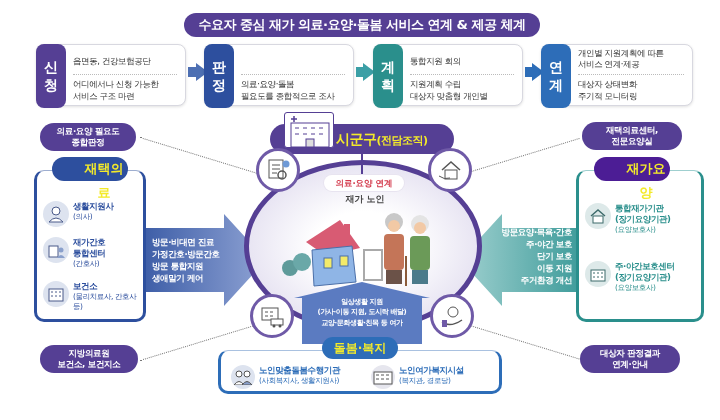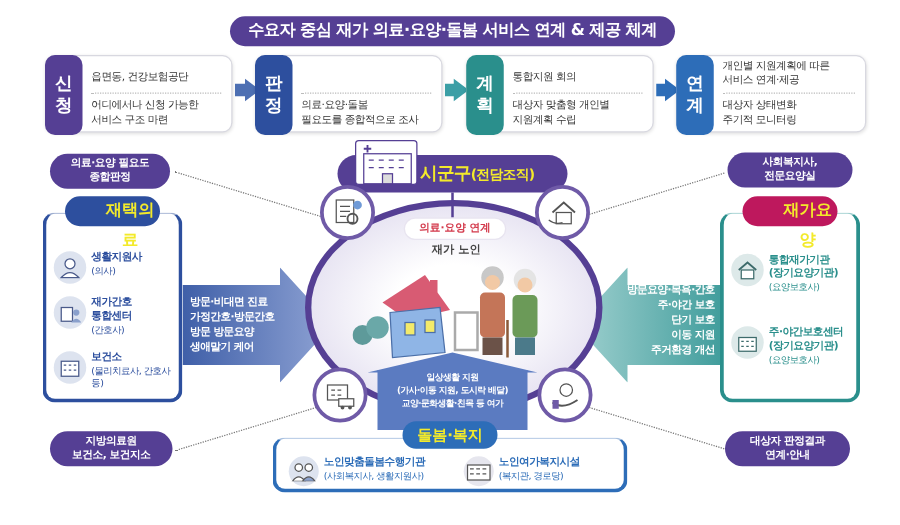--- a/index.html
+++ b/index.html
@@ -43,21 +43,21 @@
   
   .pill {
     background: #553f94; color: #fff; border-radius: 14px; font-size: 8.5px; font-weight: bold;
     text-align: center; line-height: 11px; display: flex; flex-direction: column; justify-content: center;
     letter-spacing: -0.3px;
   }
 
   
   .panel { background: #fff; border-radius: 10px; }
   .panel-left { left: 34px; top: 170px; width: 112px; height: 152px; border: 3px solid #2d4f9e; border-top: 1px solid #9eaed0; border-right-width: 3px; }
-  .panel-right { left: 576px; top: 170px; width: 112px; height: 152px; border: 3px solid #2a8f8c; border-top: 1px solid #9fcfcf; }
+  .panel-right { left: 576px; top: 170px; width: 128px; height: 152px; border: 3px solid #2a8f8c; border-top: 1px solid #9fcfcf; }
   .panel-tab {
     height: 24px; border-radius: 12px; color: #f3ea2a; font-weight: bold; font-size: 13px;
     text-align: center; line-height: 24px; padding-left: 28px;
   }
 
   .org { position: absolute; left: 6px; display: flex; align-items: flex-start; }
   .org-icon { width: 26px; height: 26px; border-radius: 50%; background: #dde3ef; flex-shrink: 0; display:flex; align-items:center; justify-content:center; margin-right: 4px; }
   .org-name { font-size: 8.5px; font-weight: bold; line-height: 11px; letter-spacing: -0.4px; }
   .org-sub { font-size: 7.5px; line-height: 10px; letter-spacing: -0.4px; }
 
@@ -140,22 +140,22 @@
 
 <div class="abs step" style="left:373px;">
   <div class="step-tag" style="background:#2a8f8c;">
     <span>계</span>
     <span>획</span>
   </div>
   <div class="step-body">
     <div class="step-line1">통합지원 회의</div>
     <div class="step-div"></div>
     <div class="step-line2">
+      <div>지원계획 수립</div>
       <div>대상자 맞춤형 개인별</div>
-      <div>지원계획 수립</div>
     </div>
   </div>
 </div>
 <div class="abs" style="left:525px; top:67px; width:8px; height:10px; background:#2d6db8;"></div>
 <div class="abs step-arrow" style="left:532px; border-left-color:#2d6db8;"></div>
 
 <div class="abs step" style="left:541px; width:152px;">
   <div class="step-tag" style="background:#2d6db8;">
     <span>연</span>
     <span>계</span>
@@ -176,21 +176,21 @@
 <div class="dotted" style="left:140px; top:137px; width:130px; transform:rotate(17deg);"></div>
 <div class="dotted" style="left:455px; top:176px; width:130px; transform:rotate(-17deg);"></div>
 <div class="dotted" style="left:140px; top:360px; width:130px; transform:rotate(-17deg);"></div>
 <div class="dotted" style="left:460px; top:322px; width:125px; transform:rotate(17deg);"></div>
 
 <div class="abs pill" style="left:40px; top:123px; width:96px; height:28px;">
   <span>의료·요양 필요도</span>
   <span>종합판정</span>
 </div>
 <div class="abs pill" style="left:582px; top:122px; width:100px; height:28px;">
-  <span>사회복지사,</span>
+  <span>재택의료센터,</span>
   <span>전문요양실</span>
 </div>
 <div class="abs pill" style="left:40px; top:345px; width:98px; height:28px;">
   <span>지방의료원</span>
   <span>보건소, 보건지소</span>
 </div>
 <div class="abs pill" style="left:580px; top:345px; width:100px; height:28px;">
   <span>대상자 판정결과</span>
   <span>연계·안내</span>
 </div>
@@ -200,21 +200,21 @@
       <linearGradient id="gl" x1="0" x2="1">
         <stop offset="0" stop-color="#3f5fa8"></stop>
         <stop offset="1" stop-color="#8fa3d4"></stop>
       </linearGradient>
     </defs>
   <polygon points="0,14 78,14 78,0 120,46 78,92 78,78 0,78" fill="url(#gl)"></polygon>
 </svg>
 <div class="abs arrow-text" style="left:152px; top:236px;">
   <div>방문·비대면 진료</div>
   <div>가정간호·방문간호</div>
-  <div>방문 방문요양</div>
+  <div>방문 통합지원</div>
   <div>생애말기 케어</div>
 </div>
 
 <svg class="abs arrow-right-big" viewBox="0 0 120 92">
   <defs>
       <linearGradient id="gr" x1="1" x2="0">
         <stop offset="0" stop-color="#3f9c9b"></stop>
         <stop offset="1" stop-color="#9fd0cf"></stop>
       </linearGradient>
     </defs>
@@ -291,21 +291,21 @@
           <path d="M4 8h2M8 8h2M12 8h2M4 12h2M8 12h2M12 12h2" stroke="#3d6b6b"></path>
         </svg>
     </div>
     <div>
       <div class="org-name" style="color:#2a8f8c;">주·야간보호센터</div>
       <div class="org-name" style="color:#2a8f8c;">(장기요양기관)</div>
       <div class="org-sub" style="color:#2a8f8c;">(요양보호사)</div>
     </div>
   </div>
 </div>
-<div class="abs panel-tab" style="left:594px; top:157px; width:76px; background:#be185d;">재가요양</div>
+<div class="abs panel-tab" style="left:594px; top:157px; width:76px; background:#4c1d95;">재가요양</div>
 
 <div class="abs center-ellipse"></div>
 
 <div class="abs hub">
   <span>시군구</span><span class="hub-small">(전담조직)</span>
 </div>
 <div class="abs hub-icon-bg">
   <svg width="50" height="36" viewBox="0 0 50 36">
       <rect x="6" y="10" width="38" height="24" fill="#fff" stroke="#553f94"></rect>
       <path d="M10 15h4M18 15h4M26 15h4M34 15h4M10 21h4M18 21h4M26 21h4M34 21h4" stroke="#553f94"></path>

